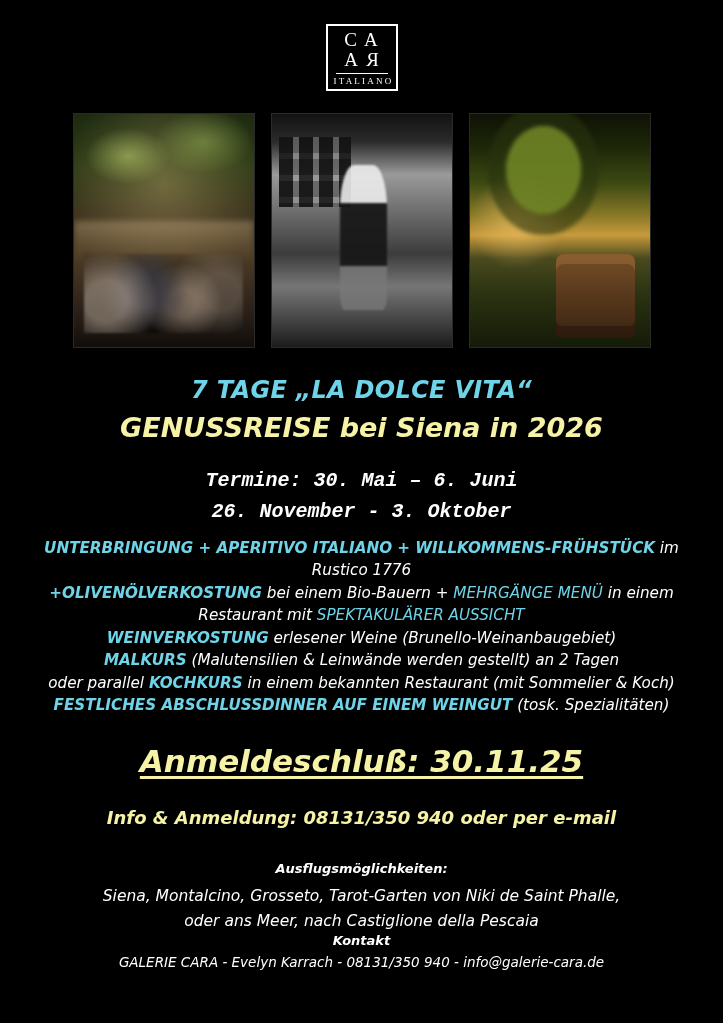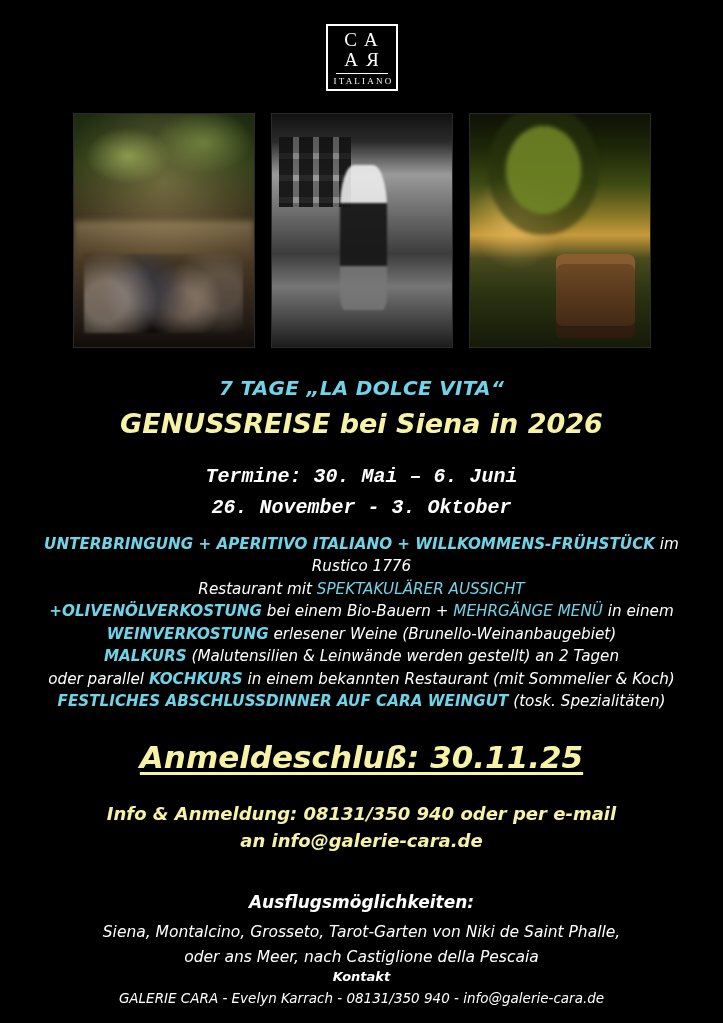--- a/index.html
+++ b/index.html
@@ -178,21 +178,21 @@
   .text-area {
     text-align: center;
     padding: 0 14px;
   }
 
   .headline1 {
     margin-top: 28px;
     font-family: "DejaVu Sans", sans-serif;
     font-style: italic;
     font-weight: bold;
-    font-size: 20px;
+    font-size: 24px;
     color: #6fd4e8;
     letter-spacing: 0.3px;
   }
   .headline2 {
     margin-top: 8px;
     font-family: "DejaVu Sans", sans-serif;
     font-style: italic;
     font-weight: bold;
     font-size: 27px;
     color: #f6f3a6;
@@ -238,25 +238,25 @@
     margin-top: 25px;
     font-family: "DejaVu Sans", sans-serif;
     font-style: italic;
     font-weight: bold;
     font-size: 18px;
     color: #f6f3a6;
     line-height: 1.5;
   }
 
   .excursions-title {
-    margin-top: 38px;
-    font-family: "DejaVu Sans", sans-serif;
-    font-style: italic;
-    font-weight: bold;
-    font-size: 17px;
+    margin-top: 30px;
+    font-family: "DejaVu Sans", sans-serif;
+    font-style: italic;
+    font-weight: bold;
+    font-size: 13px;
     color: #ffffff;
   }
   .excursions-body {
     margin-top: 8px;
     font-family: "DejaVu Sans", sans-serif;
     font-style: italic;
     font-size: 15.5px;
     line-height: 1.6;
     color: #ffffff;
   }
@@ -310,44 +310,43 @@
     <div class="dates">
       <div>Termine: 30. Mai – 6. Juni</div>
       <div>26. November  - 3. Oktober</div>
     </div>
 
     <div class="services">
       <div>
         <span class="hl">UNTERBRINGUNG + APERITIVO ITALIANO  + WILLKOMMENS-FRÜHSTÜCK</span><span> im Rustico 1776</span>
       </div>
       <div>
+        <span class="hl">+OLIVENÖLVERKOSTUNG</span><span> bei einem Bio-Bauern + </span><span class="hl-plain">MEHRGÄNGE MENÜ</span><span> in einem</span>
+      </div>
+      <div>
         <span>Restaurant mit </span><span class="hl-plain">SPEKTAKULÄRER AUSSICHT</span>
       </div>
       <div>
-        <span class="hl">+OLIVENÖLVERKOSTUNG</span><span> bei einem Bio-Bauern + </span><span class="hl-plain">MEHRGÄNGE MENÜ</span><span> in einem</span>
-      </div>
-      <div>
         <span class="hl">WEINVERKOSTUNG</span><span> erlesener Weine (Brunello-Weinanbaugebiet)</span>
       </div>
       <div>
         <span class="hl">MALKURS</span><span> (Malutensilien &amp; Leinwände werden gestellt) an 2 Tagen</span>
       </div>
       <div>
         <span>oder parallel </span><span class="hl">KOCHKURS</span><span> in einem bekannten Restaurant (mit Sommelier &amp; Koch)</span>
       </div>
       <div>
-        <span class="hl">FESTLICHES ABSCHLUSSDINNER AUF CARA WEINGUT</span><span> (tosk. Spezialitäten)</span>
+        <span class="hl">FESTLICHES ABSCHLUSSDINNER AUF EINEM WEINGUT</span><span> (tosk. Spezialitäten)</span>
       </div>
     </div>
 
     <div class="deadline">Anmeldeschluß: 30.11.25</div>
 
     <div class="contact-line">
       <div>Info &amp; Anmeldung: 08131/350 940  oder per e-mail</div>
-      <div>an info@galerie-cara.de</div>
     </div>
 
     <div class="excursions-title">Ausflugsmöglichkeiten:</div>
     <div class="excursions-body">
       <div>Siena, Montalcino, Grosseto, Tarot-Garten von Niki de Saint Phalle,</div>
       <div>oder ans Meer, nach Castiglione della Pescaia</div>
     </div>
 
     <div class="kontakt-title">Kontakt</div>
     <div class="kontakt-body">GALERIE CARA - Evelyn Karrach - 08131/350 940 - info@galerie-cara.de</div>

